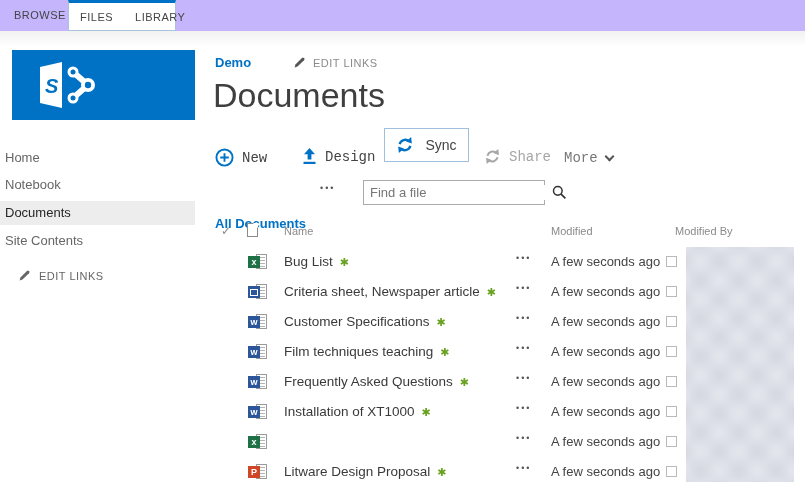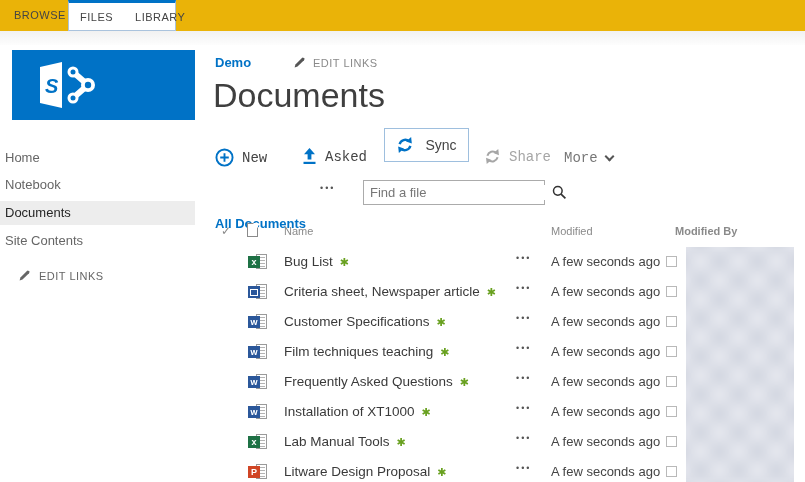--- a/index.html
+++ b/index.html
@@ -1,20 +1,20 @@
 <!DOCTYPE html>
 <html><head>
 <meta charset="utf-8">
 <style>
   * { margin:0; padding:0; box-sizing:border-box; }
   html,body { width:805px; height:482px; overflow:hidden; background:#fff;
               font-family:"Liberation Sans", sans-serif; position:relative; }
 
   
-  .ribbon { position:absolute; left:0; top:0; width:805px; height:31px; background:#eab308; }
+  .ribbon { position:absolute; left:0; top:0; width:805px; height:31px; background:#c4b5fd; }
   .tab-browse { position:absolute; left:14px; top:0; height:31px; line-height:31px;
                 font-size:11px; letter-spacing:.5px; color:#444; cursor:pointer; }
   .tab-group { position:absolute; left:68px; top:0; width:108px; height:31px;
                background:#fff; border:1px solid #aac3dd; border-top:3px solid #0072c6;
                display:flex; align-items:center; }
   .tab-group span { font-size:11px; letter-spacing:.5px; color:#444; padding:0 11px; cursor:pointer; }
   .ribbon-shadow { position:absolute; left:0; top:31px; width:805px; height:14px;
                    background:linear-gradient(#f1f1f1,#fdfdfd); }
 
   
@@ -64,21 +64,21 @@
   
   .thead { position:absolute; top:222px; font-size:11px; color:#8a8a8a; }
   .th-check { left:221px; top:224px; position:absolute; color:#8a8a8a; font-size:12px; }
   .th-page  { left:247px; top:223px; position:absolute; width:11px; height:14px;
               border:1px solid #8a8a8a; background:#fff; }
   .th-page::before { content:''; position:absolute; top:-1px; right:-1px; width:0; height:0;
                      border-top:5px solid #fff; border-left:5px solid transparent;
                      box-shadow:-1px 1px 0 #fff; }
   .th-name { position:absolute; left:284px; top:225px; }
   .th-mod  { position:absolute; left:551px; top:225px;text-align:right; }
-  .th-modby{ position:absolute; left:675px; top:225px;font-weight:bold; }
+  .th-modby{ position:absolute; left:675px; top:225px; }
 
   .rows { position:absolute; left:0; top:247px; width:805px; }
   .drow { position:relative; height:30px; }
   .ficon { position:absolute; left:248px; top:7px; width:19px; height:16px; }
   .ficon .fpage { position:absolute; right:0; top:0; width:11px; height:15px; background:#fff;
                   border:1px solid #9a9a9a; }
   .ficon .fpage i { display:block; height:1px; background:#b5b5b5; margin:2px 1px 0 2px; }
   .ficon .fapp { position:absolute; left:0; top:2px; width:12px; height:12px; color:#fff;
                  font-size:9px; font-weight:bold; display:flex; align-items:center;
                  justify-content:center; font-style:normal; }
@@ -151,21 +151,21 @@
     <circle cx="10" cy="10" r="8.5" fill="none" stroke="#0072c6" stroke-width="2"></circle>
     <path d="M10 5.5 V14.5 M5.5 10 H14.5" stroke="#0072c6" stroke-width="2"></path>
   </svg>
   <span>New</span>
 </div>
 <div class="tb-item tb-upload">
   <svg width="15" height="17" viewBox="0 0 15 17">
     <path d="M7.5 0 L13 6.2 H9.4 V11.5 H5.6 V6.2 H2 Z" fill="#0072c6"></path>
     <rect x="1.5" y="13.8" width="12" height="2.2" fill="#0072c6"></rect>
   </svg>
-  <span>Asked</span>
+  <span>Design</span>
 </div>
 <div class="tb-sync-box">
   <svg width="18" height="18" viewBox="0 0 20 20" style="color:#0072c6">
     <path d="M4 9 a6.5 6.5 0 0 1 10.5 -3.2" stroke="currentColor" stroke-width="2.6" fill="none"></path>
     <polygon points="16.8,1.2 17.6,8.4 11.2,6" fill="currentColor"></polygon>
     <path d="M16 11 a6.5 6.5 0 0 1 -10.5 3.2" stroke="currentColor" stroke-width="2.6" fill="none"></path>
     <polygon points="3.2,18.8 2.4,11.6 8.8,14" fill="currentColor"></polygon>
   </svg>
   <span>Sync</span>
 </div>
@@ -313,23 +313,20 @@
   <div class="drow">
     <span class="ficon">
       <span class="fpage">
           <i></i>
           <i></i>
           <i></i>
           <i></i>
         </span>
       <span class="fapp" style="background: rgb(30, 113, 69);">x</span>
     </span>
-    <span class="fname">
-      <span>Lab Manual Tools</span><span class="newdot" style="color: rgb(105, 161, 32);">✱</span>
-    </span>
     <span class="rdots">•••</span>
     <span class="rmod">A few seconds ago</span>
     <span class="rcheck"></span>
   </div>
 
   <div class="drow">
     <span class="ficon">
       <span class="fpage">
           <i></i>
           <i></i>

